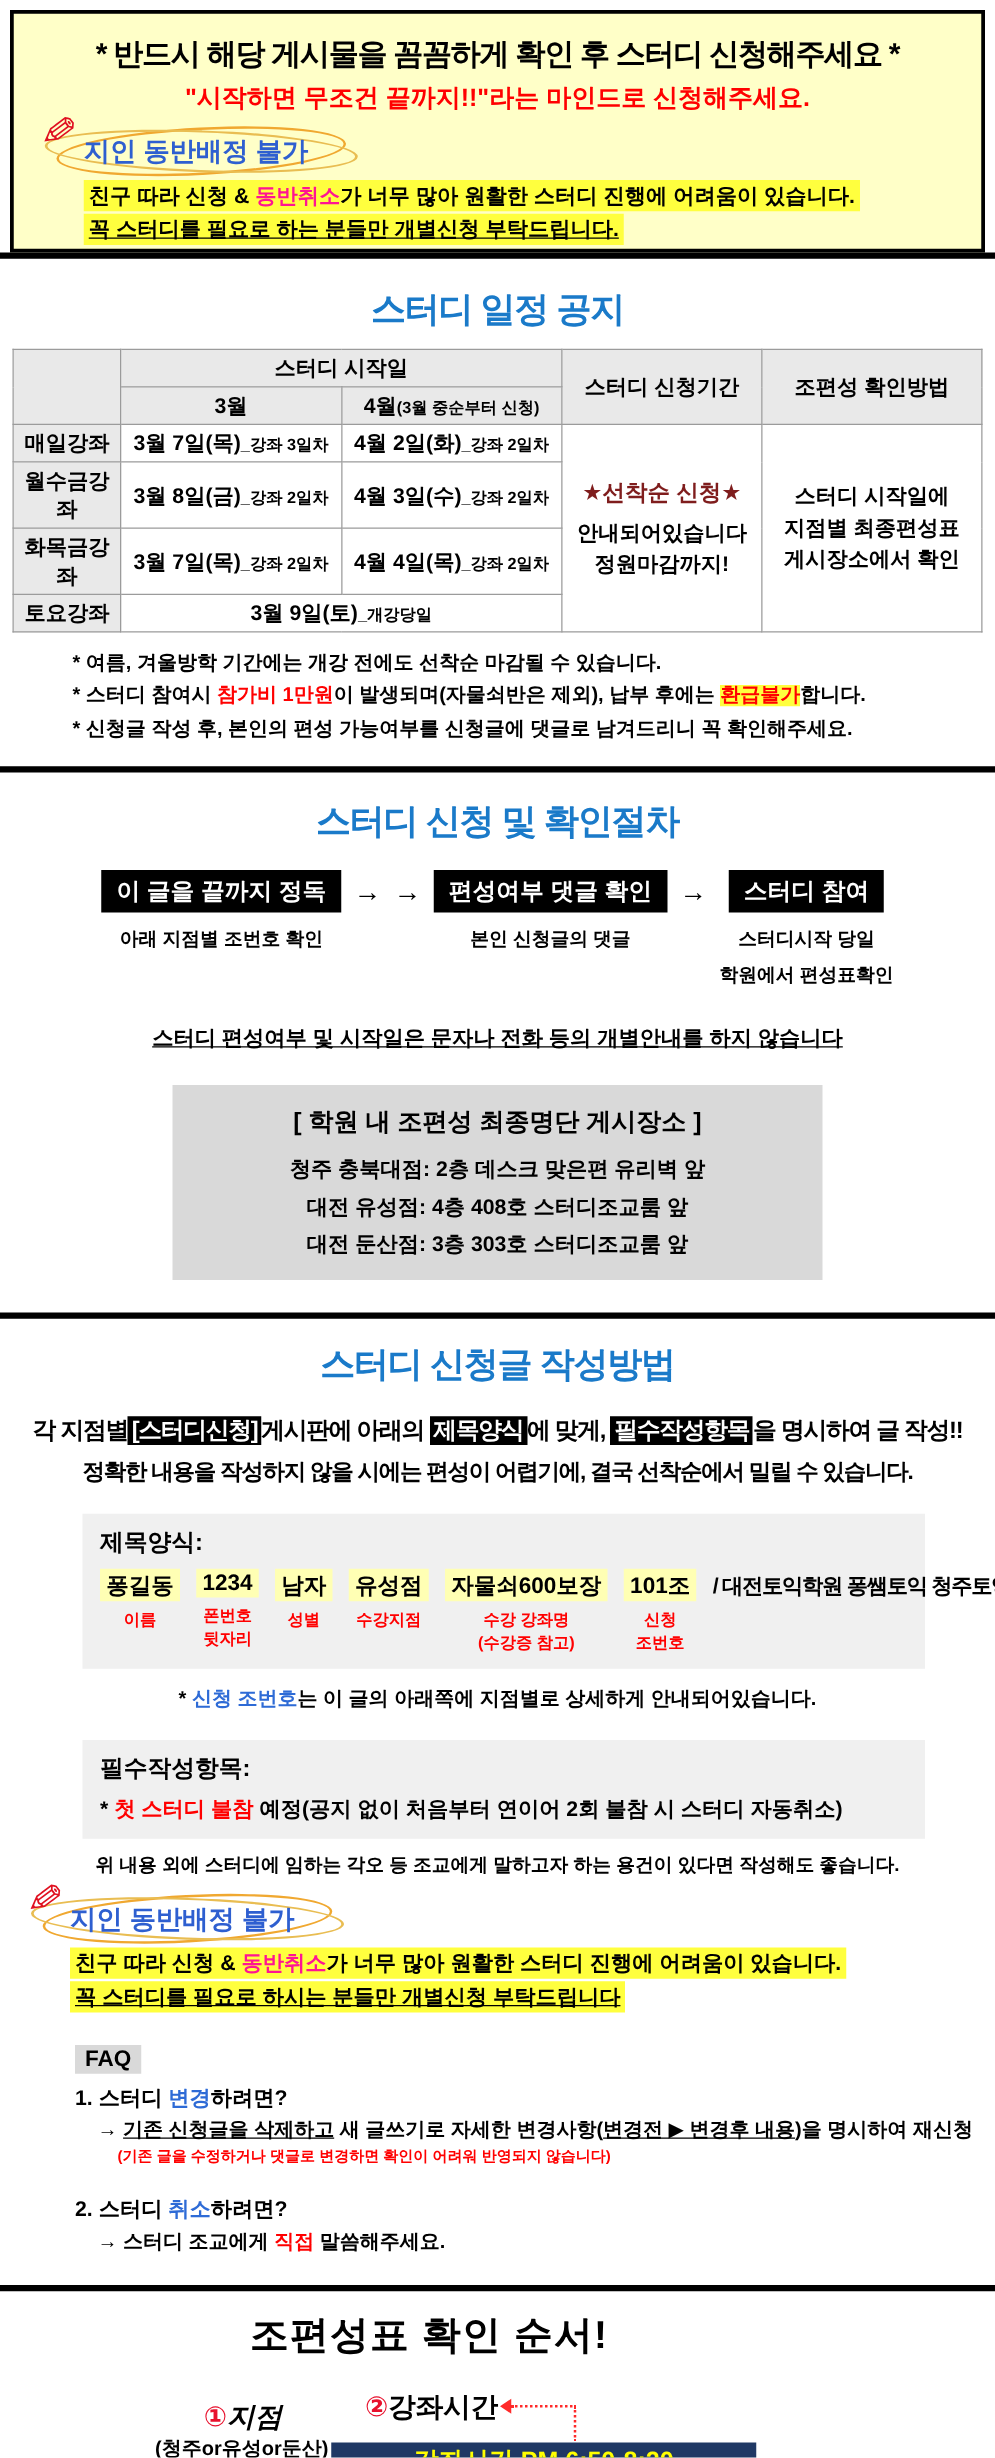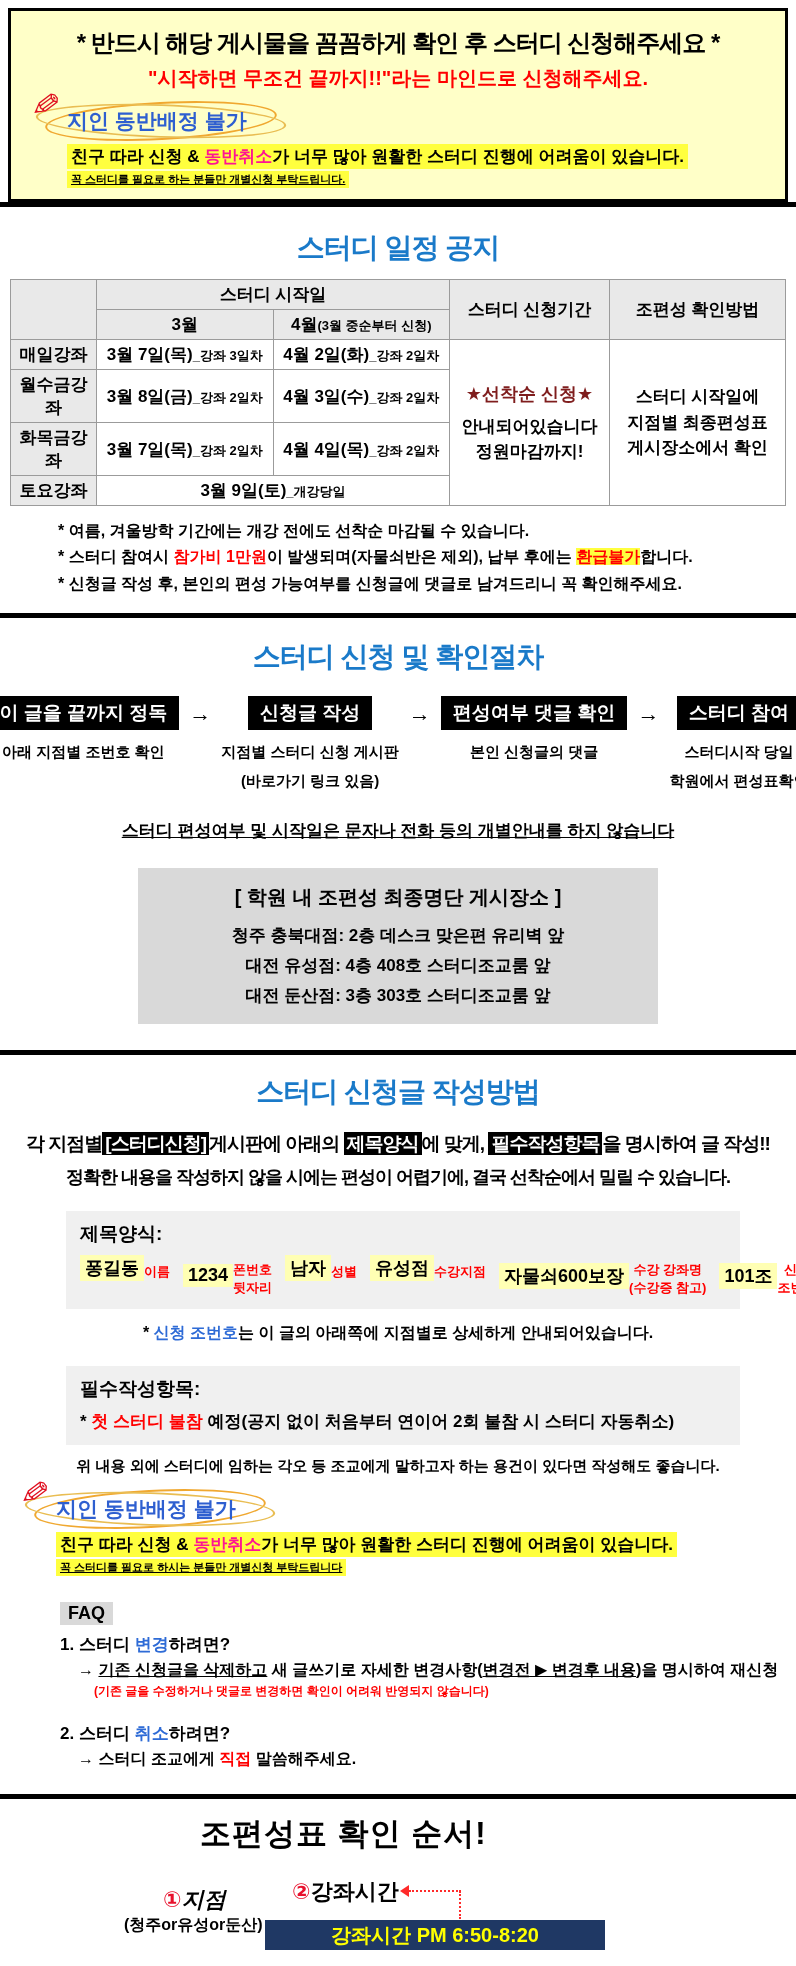--- a/index.html
+++ b/index.html
@@ -15,21 +15,21 @@
   .badge-row { margin:10px 0 4px 34px; position:relative; display:inline-block; }
   .scribble { position:relative; display:inline-block; padding:5px 30px 5px 22px; }
   .scribble::before, .scribble::after { content:""; position:absolute; inset:0; border:2px solid #f0a830; border-radius:50%; transform:rotate(-3deg); pointer-events:none; }
   .scribble::after { border-color:#e9bd52; transform:rotate(2deg) scale(1.08,0.88); }
   .badge-text { color:#2e5fd0; font-size:21px; position:relative; z-index:1; }
   .pencil { position:absolute; left:-14px; top:-18px; color:#e01020; font-size:34px; transform:rotate(98deg); z-index:2; }
   .warn-lines { margin-left:56px; }
   .hl { background:#ffff3e; }
   .warn1 { font-size:17px; display:inline-block; padding:1px 4px; }
   .warn1 .mag { color:#ff1493; }
-  .warn2 { font-size:11px; display:inline-block; padding:1px 4px; text-decoration:underline; margin-top:2px; }
+  .warn2 { font-size:17px; display:inline-block; padding:1px 4px; text-decoration:underline; margin-top:2px; }
 
   
   .sec-title { text-align:center; font-size:28px; color:#1a7ac9; letter-spacing:-1px; }
 
   
   .sched-table { border-collapse:collapse; margin:12px auto 0 auto; width:776px; table-layout:fixed; }
   .sched-table td { border:1px solid #9b9b9b; text-align:center; vertical-align:middle; font-size:17px; padding:3px 2px; }
   .sched-table .hd { background:#e9e9e9; }
   .sched-table small { font-size:13px; font-weight:bold; }
   .col-label { width:86px; } .col-mar { width:176px; } .col-apr { width:178px; } .col-apply { width:160px; } .col-check { width:176px; }
@@ -49,21 +49,21 @@
   .loc-head { font-size:20px; margin-bottom:10px; }
   .loc-line { font-size:17px; line-height:1.75; }
 
   
   .intro { text-align:center; font-size:19px; margin-top:20px; letter-spacing:-1px; }
   .intro .blk { background:#000; color:#fff; padding:1px 3px; }
   .intro2 { text-align:center; font-size:18px; margin-top:8px; letter-spacing:-1px; }
   .gray-box { margin:22px 56px 0 66px; background:#f0f0f0; padding:10px 14px 12px 14px; overflow:visible; }
   .gbx-label { font-size:19px; margin-bottom:8px; }
   .fmt-row { display:flex; gap:13px; white-space:nowrap; align-items:flex-start; }
-  .tok-col { display:flex; flex-direction:row; align-items:center;justify-content:center; }
+  .tok-col { display:flex; flex-direction:column; align-items:center;justify-content:center; }
   .tok { background:#ffffb4; font-size:18px; padding:1px 5px; }
   .tok-lab { color:#ff0000; font-size:13px; margin-top:6px; line-height:1.35; text-align:center; }
   .fmt-tail { font-size:17px; padding-top:2px; letter-spacing:-1px; }
   .fmt-note { text-align:center; font-size:16px; margin-top:14px; }
   .blue { color:#2e6bd6; }
   .req-line { font-size:17px; }
   .req-sub { text-align:center; font-size:15px; margin-top:12px; }
 
   
   .faq { margin:26px 0 0 60px; font-size:16px; }
@@ -165,27 +165,20 @@
 <div class="divider" style="margin-top:16px;"></div>
 
 <div style="margin-top:20px;">
   <div class="sec-title">스터디 신청 및 확인절차</div>
   <div class="flow-row">
     <div class="flow-step">
       <div class="flow-box">이 글을 끝까지 정독</div>
       <div class="flow-cap">아래 지점별 조번호 확인</div>
     </div>
     <div class="flow-arrow">→</div>
-    <div class="flow-step">
-      <div class="flow-box">신청글 작성</div>
-      <div class="flow-cap">
-          <div>지점별 스터디 신청 게시판</div>
-          <div>(바로가기 링크 있음)</div>
-        </div>
-    </div>
     <div class="flow-arrow">→</div>
     <div class="flow-step">
       <div class="flow-box">편성여부 댓글 확인</div>
       <div class="flow-cap">본인 신청글의 댓글</div>
     </div>
     <div class="flow-arrow">→</div>
     <div class="flow-step">
       <div class="flow-box">스터디 참여</div>
       <div class="flow-cap">
           <div>스터디시작 당일</div>

